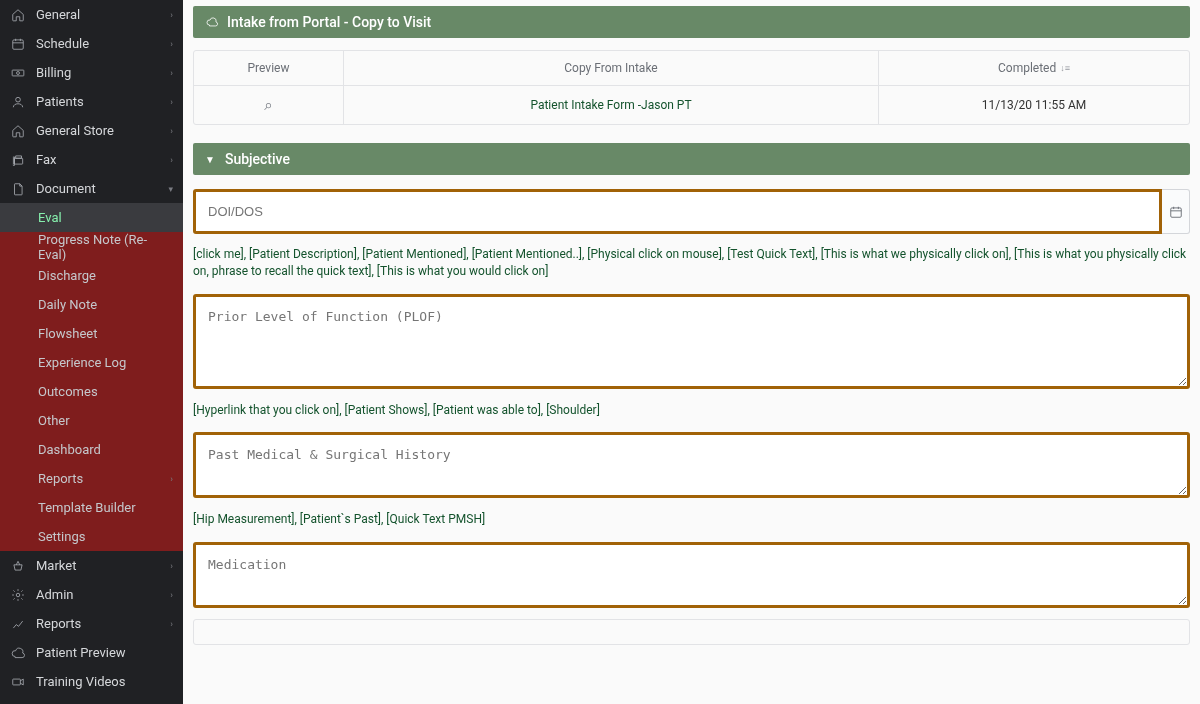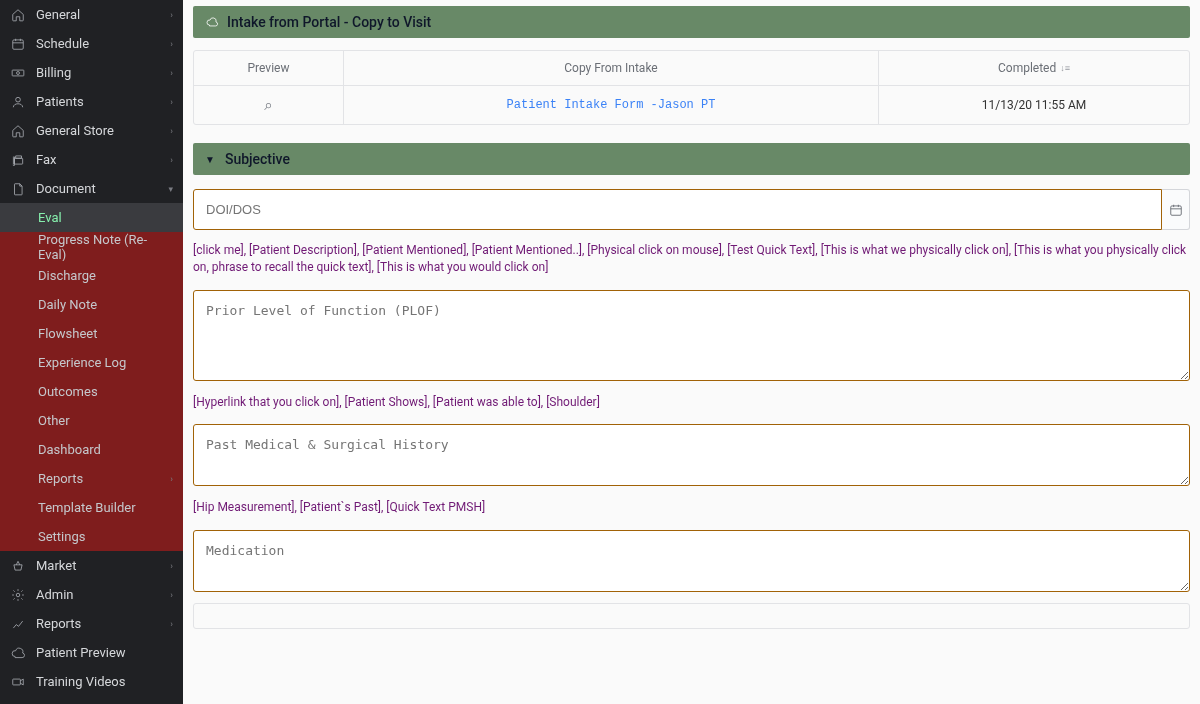--- a/index.html
+++ b/index.html
@@ -55,21 +55,21 @@
 
 
 .main {
   flex: 1;
   height: 100%;
   overflow-y: auto;
   padding: 6px 10px 20px 10px;
 }
 .panel-header {
   background: #688967;
-  color: #0f172a;
+  color: #ffffff;
   padding: 8px 12px;
   border-radius: 2px;
   display: flex;
   align-items: center;
   font-size: 14px;
   font-weight: 500;
 }
 .panel-header .hdr-icon {
   margin-right: 8px;
   display: inline-flex;
@@ -94,33 +94,33 @@
   align-items: center;
   justify-content: center;
 }
 .intake-thead {
   border-bottom: 1px solid #e2e3e6;
   color: #6b6f76;
 }
 .col-preview { width: 150px; border-right: 1px solid #e2e3e6; }
 .col-copyfrom { flex: 1; border-right: 1px solid #e2e3e6; }
 .col-completed { width: 310px; }
-.intake-row .col-copyfrom a { color: #3b82f6; text-decoration: none; font-family: Liberation Mono, monospace; }
+.intake-row .col-copyfrom a { color: #14532d; text-decoration: none; }
 .completed-header {
   display: flex;
   align-items: center;
   gap: 4px;
 }
 .sort-icon { font-size: 9px; color: #94979e; }
 
 .form-block {
   padding: 14px 0 0;
 }
 .text-area-like {
-  border: 1px solid #a16207;
+  border: 3px solid #a16207;
   border-radius: 3px;
   padding: 12px 12px 32px;
   background: #fff;
   color: #7a7e86;
   font-size: 13px;
   margin-bottom: 2px;
   width: 100%;
 }
 .doi-row {
   display: flex;
@@ -135,21 +135,21 @@
   background: #fafbfc;
   display: flex;
   align-items: center;
   justify-content: center;
   border-radius: 0 3px 3px 0;
   cursor: pointer;
 }
 
 .quick-links {
   font-size: 12px;
-  color: #701a75;
+  color: #14532d;
   margin: 8px 0 14px;
   line-height: 1.4;
 }
 
 .subj-pain-box {
   border: 1px solid #e2e3e6;
   border-radius: 3px;
   padding: 12px;
   margin-top: 6px;
 }

